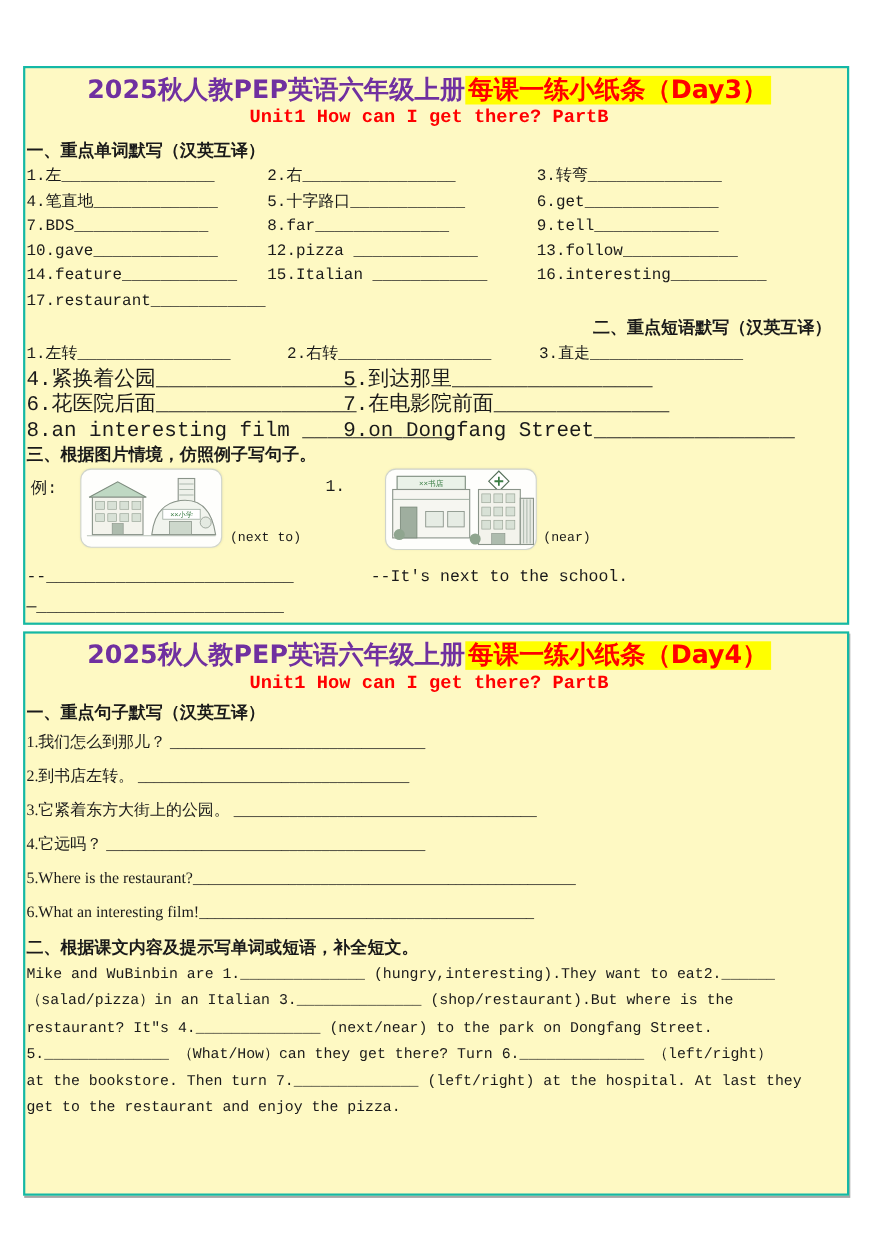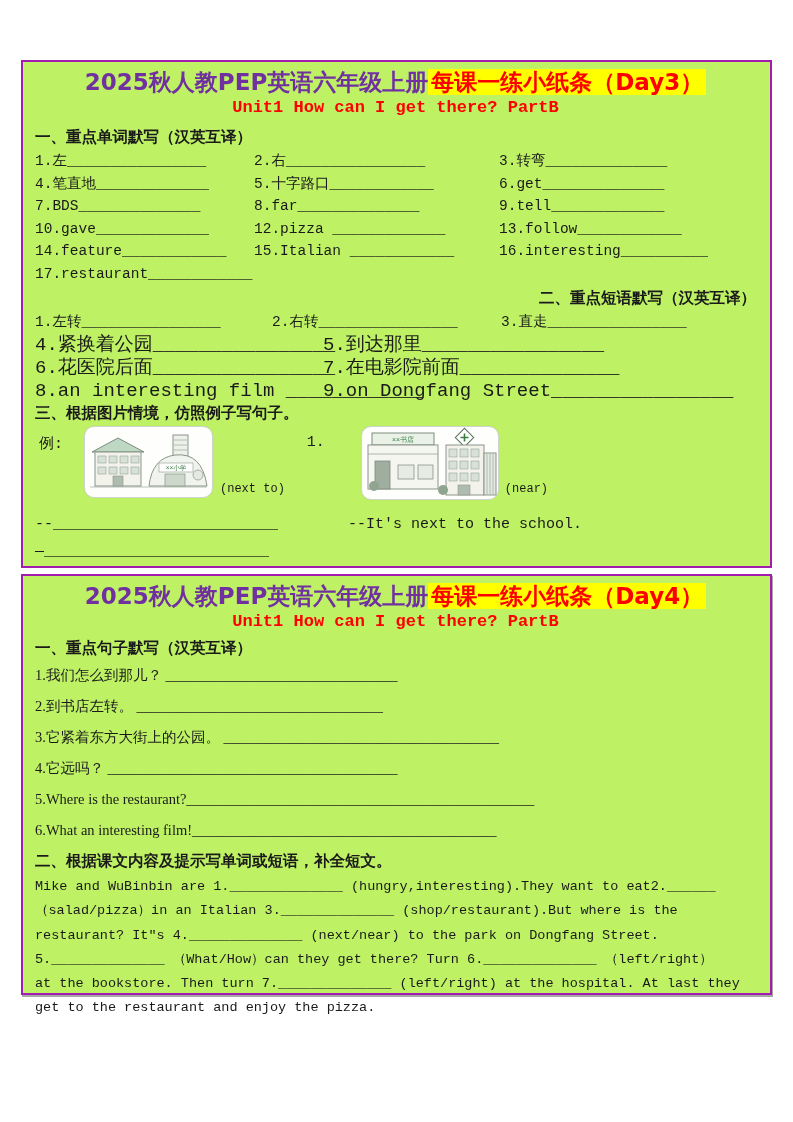--- a/index.html
+++ b/index.html
@@ -4,25 +4,25 @@
 <style>
   :root{
     --purple:#7030A0; --red:#FF0000; --yellow:#FFFF00; --ink:#1a1a1a;
   }
   html,body{margin:0;padding:0;}
   body{
     width:793px;height:1122px;background:#ffffff;position:relative;overflow:hidden;
     font-family:"Liberation Sans","DejaVu Sans",sans-serif;color:var(--ink);
   }
   .sheet{
-    position:absolute;left:21px;width:751px;background:#bef264;
-    border:2px solid #a21caf;box-sizing:border-box;padding:5px 14px 0 12px;
+    position:absolute;left:21px;width:751px;background:#fef9c3;
+    border:2px solid #14b8a6;box-sizing:border-box;padding:5px 14px 0 1px;
   }
   #day3{top:60px;height:508px;}
-  #day4{top:574px;height:421px;box-shadow:1px 2px 0 rgba(0,0,0,.35);}
+  #day4{top:574px;height:513px;box-shadow:1px 2px 0 rgba(0,0,0,.35);}
   .title{
     font-family:"DejaVu Sans","Liberation Sans",sans-serif;font-weight:bold;
     font-size:23px;line-height:30px;text-align:center;white-space:nowrap;
   }
   .title-main{color:var(--purple);}
   .title-hl{color:var(--red);background:var(--yellow);padding:0 3px;}
   .subtitle{
     font-family:"Liberation Mono","DejaVu Sans Mono",monospace;font-weight:bold;
     color:var(--red);font-size:17px;line-height:21px;text-align:center;
   }

